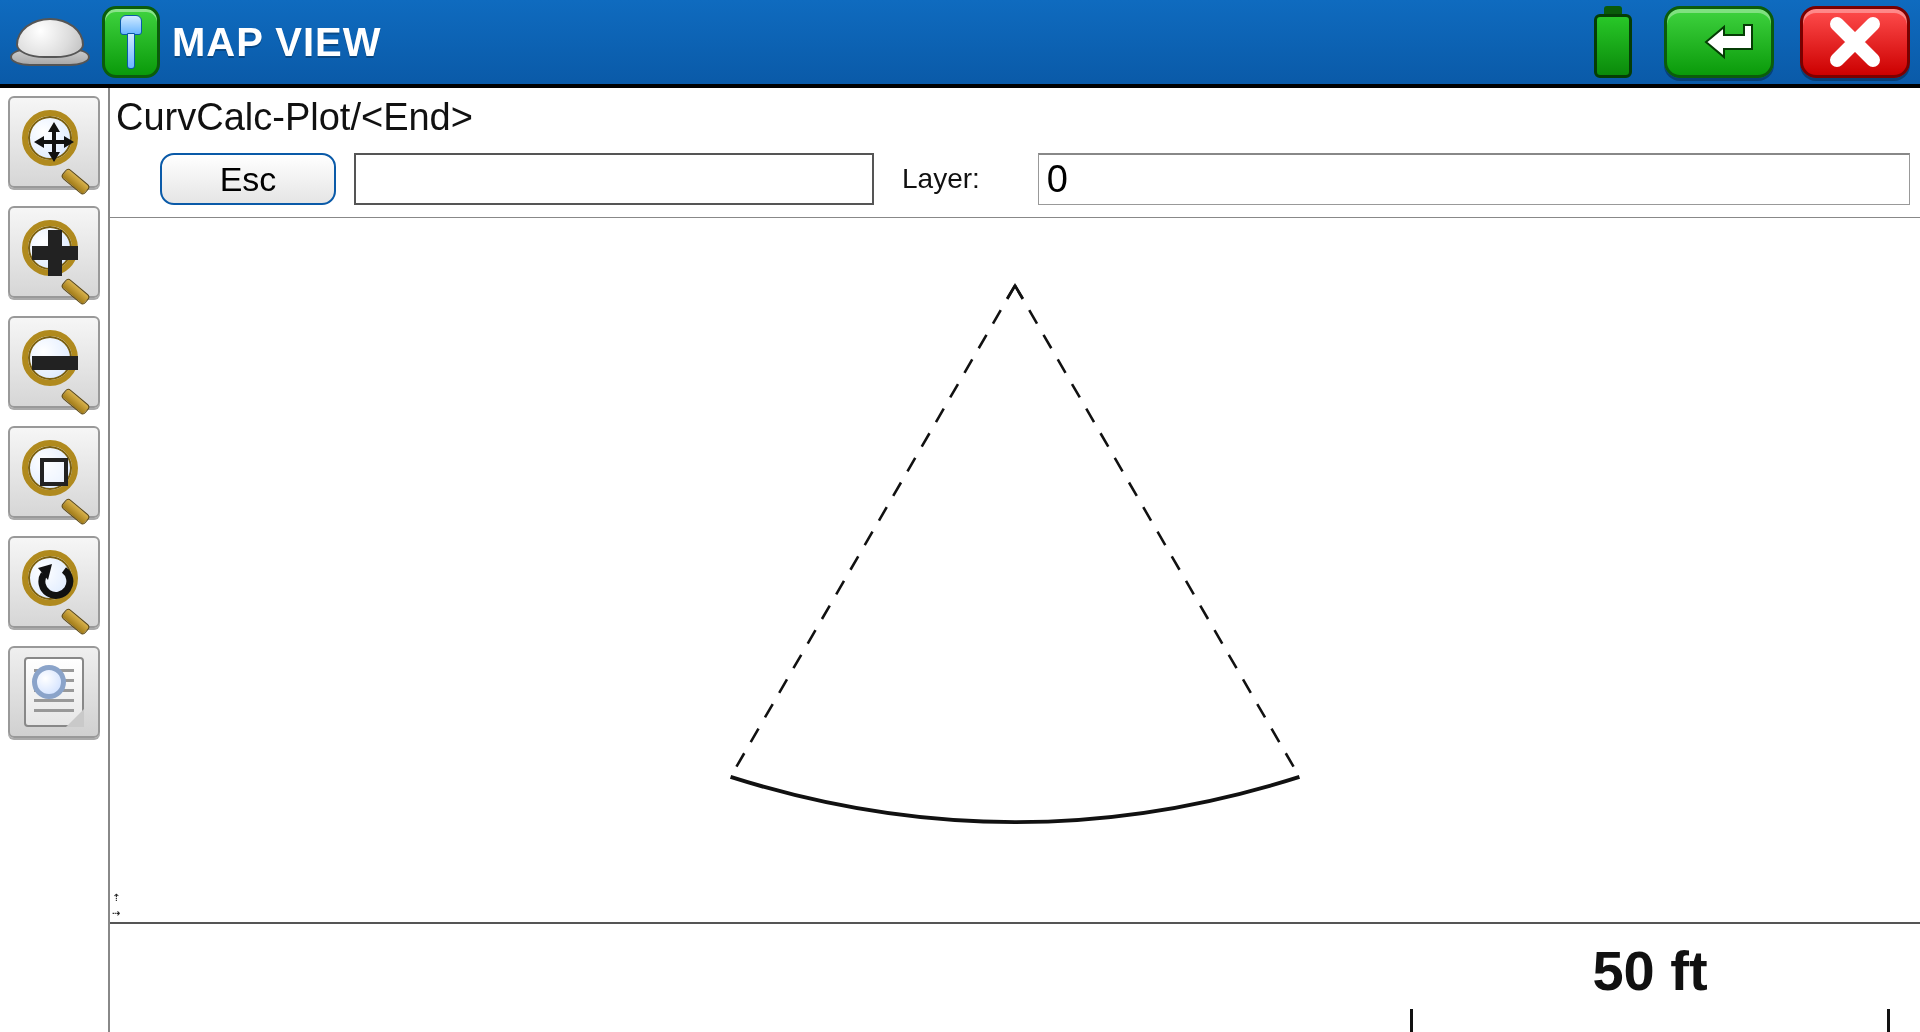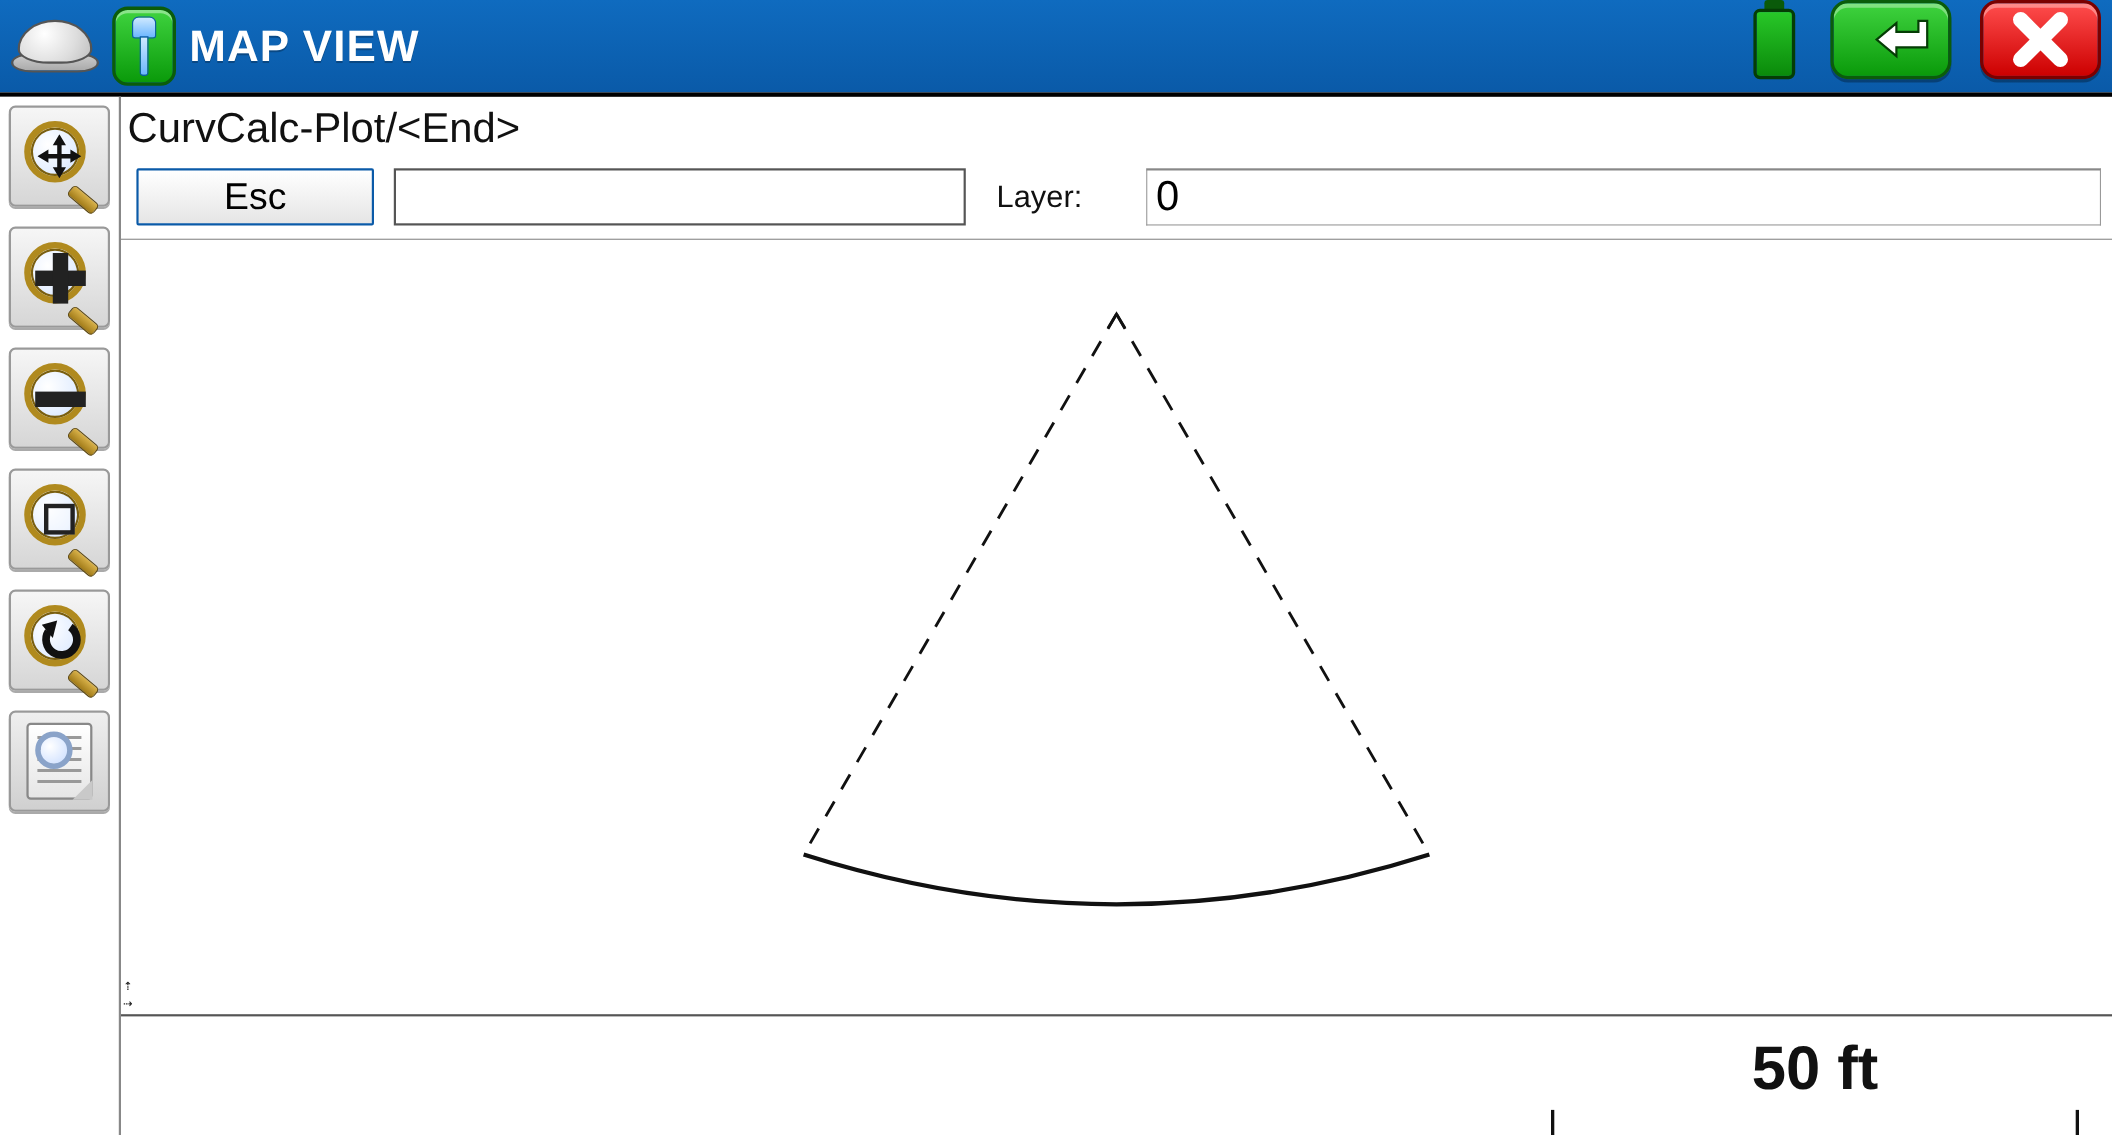--- a/index.html
+++ b/index.html
@@ -4,20 +4,21 @@
 <style>
   * { box-sizing: border-box; margin: 0; padding: 0; }
   html, body { width: 100%; height: 100%; font-family: Arial, sans-serif; overflow: hidden; background:#fff; }
   body { display:flex; flex-direction:column; }
 
   
   .titlebar {
     background: linear-gradient(#0f6bbf,#0a5aa8);
     height: 88px;
     display:flex;
+    align-items:center;
     padding: 0 10px;
     border-bottom: 4px solid #000;
     gap: 26px;
   }
   .titlebar .left { display:flex; align-items:center; gap:12px; }
   .titlebar .spacer { flex:1; }
   .app-title {
     color:#fff;
     font-weight:bold;
     font-size: 40px;
@@ -157,26 +158,27 @@
   .breadcrumb{
     font-size:38px;
     padding: 8px 10px 6px 6px;
     color:#111;
   }
   .row2{
     display:flex; align-items:center; gap:18px;
     padding: 8px 10px 12px 14px;
   }
   .esc-btn{
-    width:216px; height:52px;
+    width:176px; height:52px;
     font-size:34px;
     background: linear-gradient(#fff,#e5e5e5);
     border:2px solid #0a5aa8;
-    border-radius:2px;
+    border-radius:14px;
     cursor:pointer;
+    margin-left:36px;
   }
   .text-input{
     flex:0 0 520px;
     height:52px;
     font-size:30px;
     padding: 4px 8px;
     border:2px solid #555;
     background:#fff;
   }
   .layer-label{

